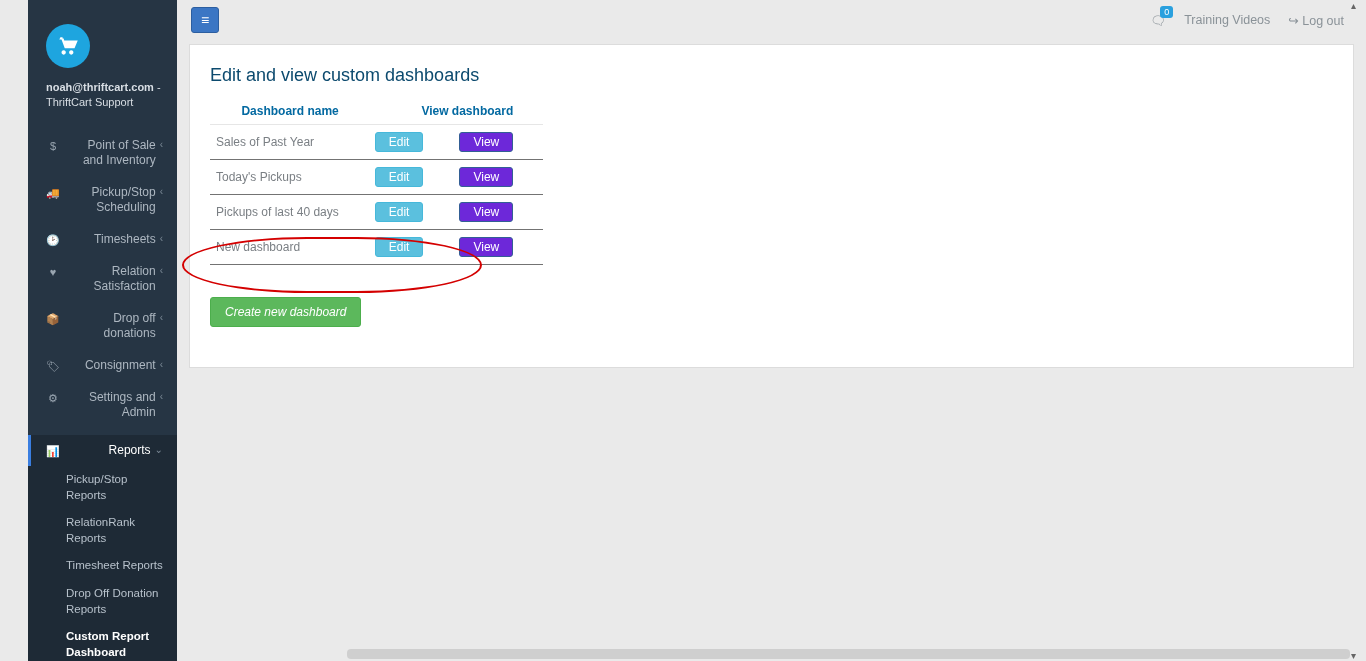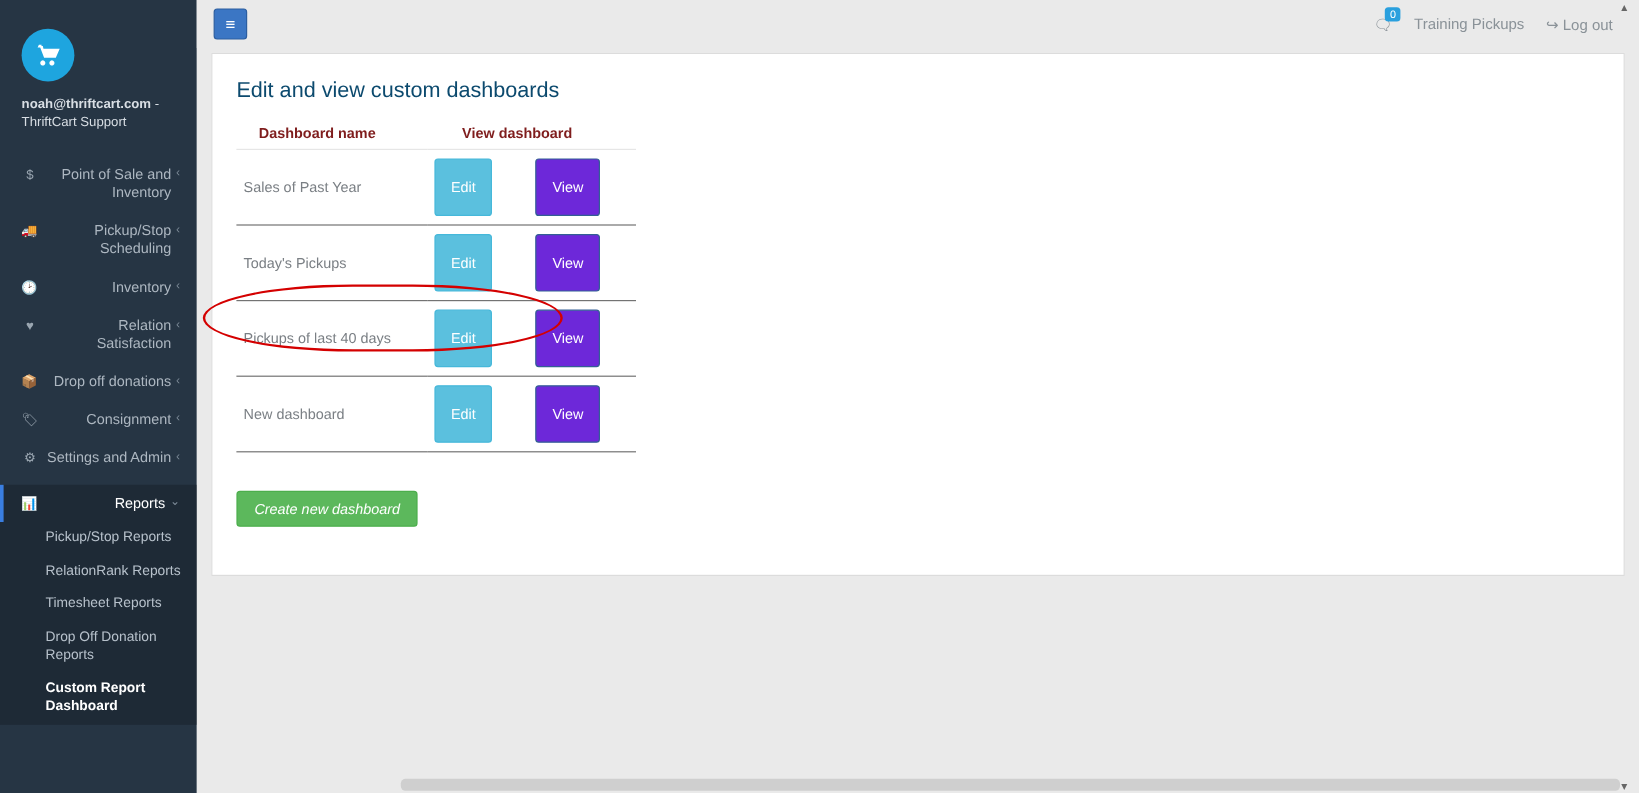--- a/index.html
+++ b/index.html
@@ -11,27 +11,28 @@
     background: #eaeaea;
     display: flex;
     width: 1366px;
     height: 661px;
     overflow: hidden;
     position: relative;
   }
 
   
   .sidebar {
-    width: 164px;
+    width: 149px;
     background: #263544;
     color: #b9c3cc;
     display: flex;
     flex-direction: column;
     font-size: 12px;
     flex-shrink: 0;
+    margin-left: 28px;
   }
   .logo-block {
     padding: 10px 12px 8px 18px;
   }
   .logo-circle {
     width: 44px;
     height: 44px;
     border-radius: 50%;
     background: #1ea5df;
     display: flex;
@@ -159,36 +160,36 @@
     font-weight: 400;
     color: #0c4a6e;
     margin-bottom: 12px;
   }
 
   table.dash-table {
     border-collapse: collapse;
     font-size: 12px;
   }
   .dash-table th {
-    text-align: center;
+    text-align: right;
     font-weight: 700;
-    color: #7f1d1d;
+    color: #0369a1;
     padding: 6px 30px 6px 6px;
     border-bottom: 1px solid #e6e6e6;
   }
   .dash-table td {
     padding: 7px 30px 7px 6px;
     border-bottom: 1px solid #737373;
     color: #7a7f84;
     vertical-align: middle;
   }
   .dash-table td:first-child { min-width: 120px; }
   .btn {
     display: inline-block;
-    padding: 16px 13px;
+    padding: 2px 13px;
     border-radius: 3px;
     color: #fff;
     font-size: 12px;
     border: 1px solid rgba(0,0,0,0.15);
     cursor: pointer;
     text-align: center;
   }
   .btn-edit { background: #5bc0de; border-color: #46b8da; min-width: 28px; }
   .btn-view { background: #6d28d9; border-color: #335f95; min-width: 30px; }
   .btn-create {
@@ -254,21 +255,21 @@
       <span class="lbl">Point of Sale and Inventory</span>
       <span class="chev">‹</span>
     </li>
     <li class="nav-item">
       <span class="ic">🚚</span>
       <span class="lbl">Pickup/Stop Scheduling</span>
       <span class="chev">‹</span>
     </li>
     <li class="nav-item">
       <span class="ic">🕑</span>
-      <span class="lbl">Inventory</span>
+      <span class="lbl">Timesheets</span>
       <span class="chev">‹</span>
     </li>
     <li class="nav-item">
       <span class="ic">♥</span>
       <span class="lbl">Relation Satisfaction</span>
       <span class="chev">‹</span>
     </li>
     <li class="nav-item">
       <span class="ic">📦</span>
       <span class="lbl">Drop off donations</span>
@@ -303,21 +304,21 @@
 
 <main class="main">
 
   <div class="topbar">
     <div class="menu-toggle">≡</div>
     <div class="topbar-right">
       <span class="notif topbar-link">
         <span>🗨</span>
         <span class="badge">0</span>
       </span>
-      <span class="topbar-link">Training Pickups</span>
+      <span class="topbar-link">Training Videos</span>
       <span class="topbar-link">
         <span>↪</span>
         <span>Log out</span>
       </span>
     </div>
   </div>
 
   <div class="content-card">
     <h1 class="page-title">Edit and view custom dashboards</h1>
 

